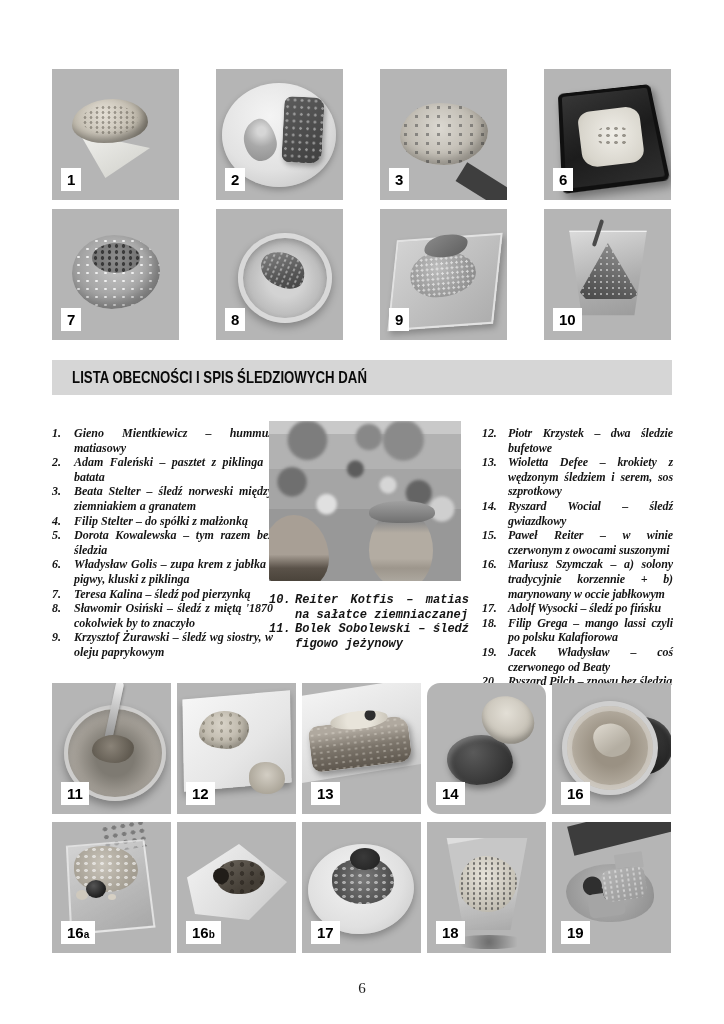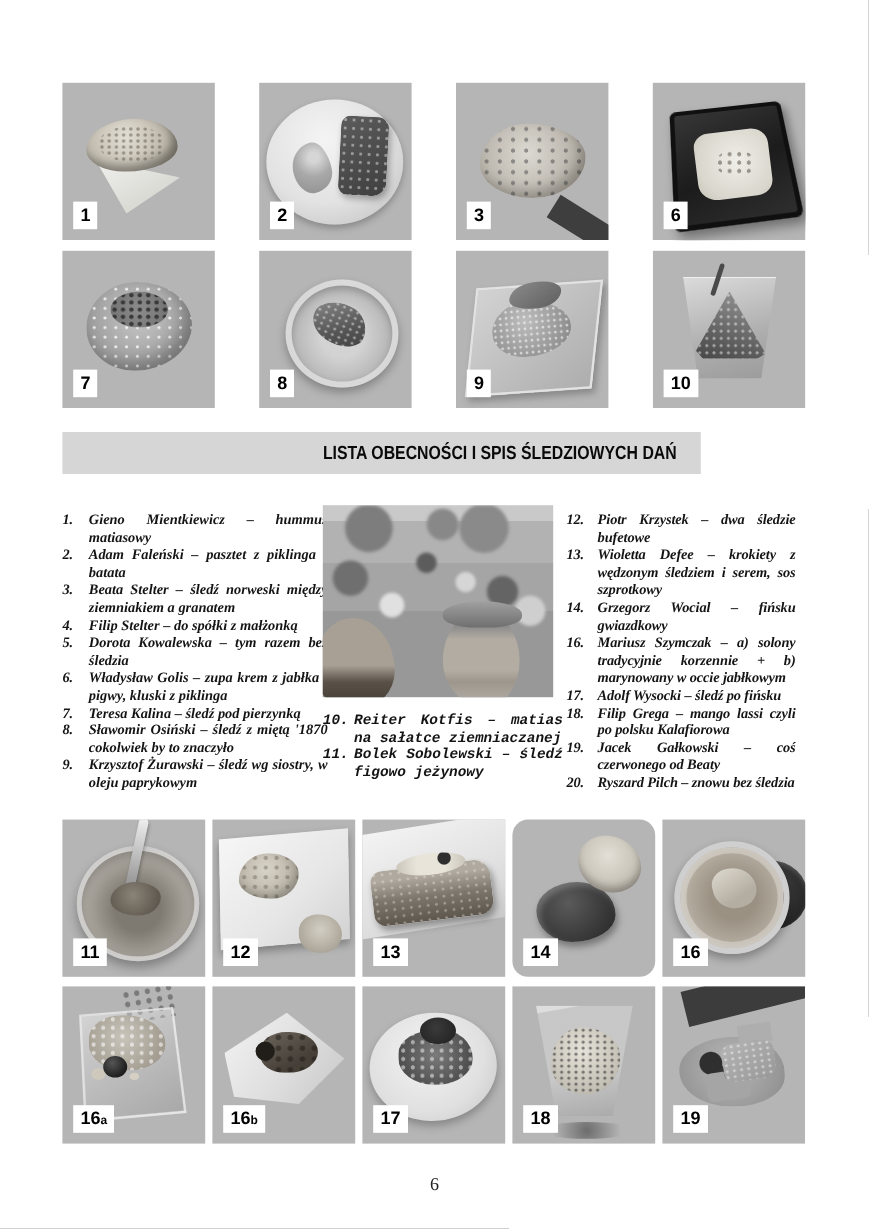--- a/index.html
+++ b/index.html
@@ -186,35 +186,35 @@
   .s19 .fx1{left:14px;top:42px;width:88px;height:58px;border-radius:55% 45% 50% 50%/50% 55% 45% 55%;
     background:radial-gradient(circle at 30% 38%,#2f2f2f 0 9px,transparent 10px),
       radial-gradient(circle at 38% 54%,#353535 0 7px,transparent 8px),
       radial-gradient(circle at 48% 42%,#b7b7b7,#969696 75%,#868686);}
   .s19 .fx2{left:50px;top:46px;width:44px;height:32px;border-radius:9px;transform:rotate(-8deg);
     background:radial-gradient(circle,rgba(250,250,250,.5) 1px,transparent 1.4px) 0 0/6px 5px,
       linear-gradient(150deg,#b5b5b5,#989898);
     box-shadow:-20px 18px 0 -4px #a5a5a5,8px -22px 0 -8px #aeaeae;}
 
   
-  .title-bar{position:absolute;left:52px;top:360px;width:532px;height:35px;background:#d6d6d6;
-    display:flex;align-items:center;justify-content:flex-end;}
+  .title-bar{position:absolute;left:52px;top:360px;width:620px;height:35px;background:#d6d6d6;
+    display:flex;align-items:center;justify-content:flex-start;}
   .title-bar h1{margin:0;font-family:"Liberation Sans",sans-serif;font-weight:700;font-size:15px;color:#0a0a0a;
     letter-spacing:0;transform:scale(.88,1.06);transform-origin:center;white-space:nowrap;}
 
   
   .col{position:absolute;font-family:"Liberation Serif",serif;font-style:italic;font-weight:700;
     font-size:12px;line-height:14.6px;color:#141414;}
   .li{position:relative;text-align:justify;}
   .li .num{position:absolute;left:0;top:0;}
   .col-left{left:52px;top:426px;width:221px;}
   .col-left .li{padding-left:22px;}
   .col-center-list{left:269px;top:593px;width:200px;font-family:Liberation Mono, monospace;}
   .col-center-list .li{padding-left:26px;}
-  .col-right{left:472px;top:426px;width:191px;letter-spacing:-0.1px;}
+  .col-right{left:482px;top:426px;width:191px;letter-spacing:-0.1px;}
   .col-right .li{padding-left:26px;}
 
   
   .center-photo{position:absolute;left:269px;top:421px;width:192px;height:160px;overflow:hidden;
     background:linear-gradient(180deg,#c9c9c9 0 8%,#b2b2b2 8% 30%,#a5a5a5 30% 55%,#989898 55% 100%);}
   .center-photo::before{content:"";position:absolute;inset:0;filter:blur(1.5px);
     background-image:
       radial-gradient(circle at 12% 38%,#6f6f6f 0 7%,transparent 8%),
       radial-gradient(circle at 30% 52%,#e0e0e0 0 6%,transparent 7%),
       radial-gradient(circle at 45% 30%,#5c5c5c 0 5%,transparent 6%),
@@ -331,25 +331,26 @@
   </div>
 
   <div class="col col-center-list">
     <div class="li"><span class="num">10.</span><span>Reiter Kotfis – matias na sałatce ziemniaczanej</span></div>
     <div class="li"><span class="num">11.</span><span>Bolek Sobolewski – śledź figowo jeżynowy</span></div>
   </div>
 
   <div class="col col-right">
     <div class="li"><span class="num">12.</span><span>Piotr Krzystek – dwa śledzie bufetowe</span></div>
     <div class="li"><span class="num">13.</span><span>Wioletta Defee – krokiety z wędzonym śledziem i serem, sos szprotkowy</span></div>
-    <div class="li"><span class="num">14.</span><span>Grzegorz Wocial – fińsku gwiazdkowy</span></div>
+    <div class="li"><span class="num">14.</span><span>Ryszard Wocial – śledź gwiazdkowy</span></div>
+    <div class="li"><span class="num">15.</span><span>Paweł Reiter – w winie czerwonym z owocami suszonymi</span></div>
     <div class="li"><span class="num">16.</span><span>Mariusz Szymczak – a) solony tradycyjnie korzennie + b) marynowany w occie jabłkowym</span></div>
     <div class="li"><span class="num">17.</span><span>Adolf Wysocki – śledź po fińsku</span></div>
     <div class="li"><span class="num">18.</span><span>Filip Grega – mango lassi czyli po polsku Kalafiorowa</span></div>
-    <div class="li"><span class="num">19.</span><span>Jacek Gałkowski – coś czerwonego od Beaty</span></div>
+    <div class="li"><span class="num">19.</span><span>Jacek Władysław – coś czerwonego od Beaty</span></div>
     <div class="li"><span class="num">20.</span><span>Ryszard Pilch – znowu bez śledzia</span></div>
   </div>
 
   <div class="gallery-bottom">
     <figure class="photo woodL s11" title="śledź w słoiczku z łyżeczką">
       <div class="fx fx1"></div>
       <div class="fx fx2"></div>
       <span class="badge">
           <span>11</span>
           <span class="suf"></span>

